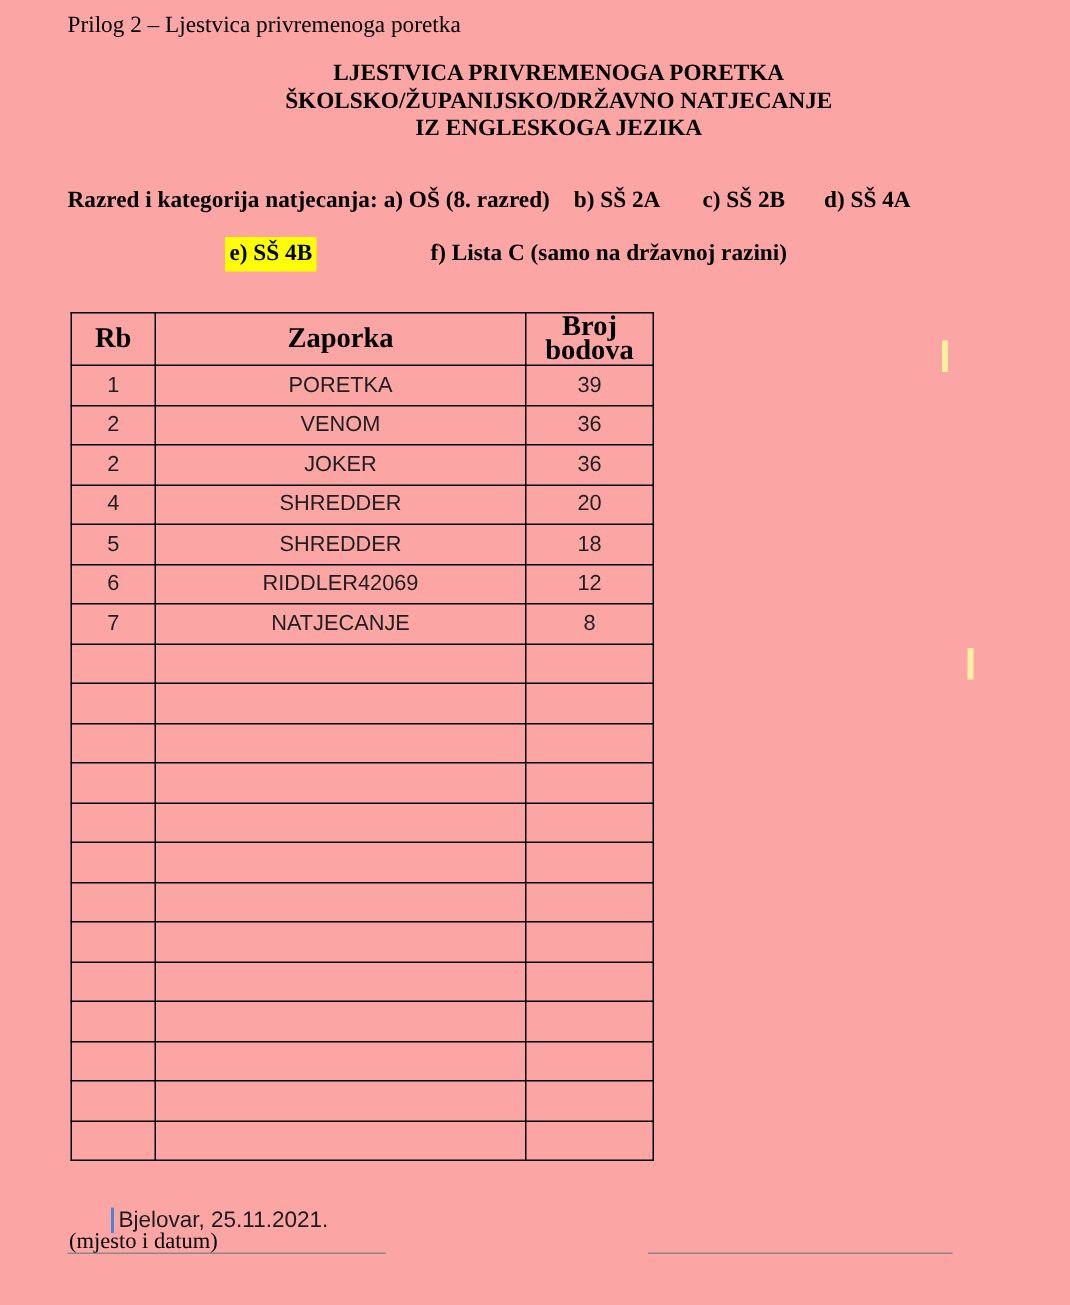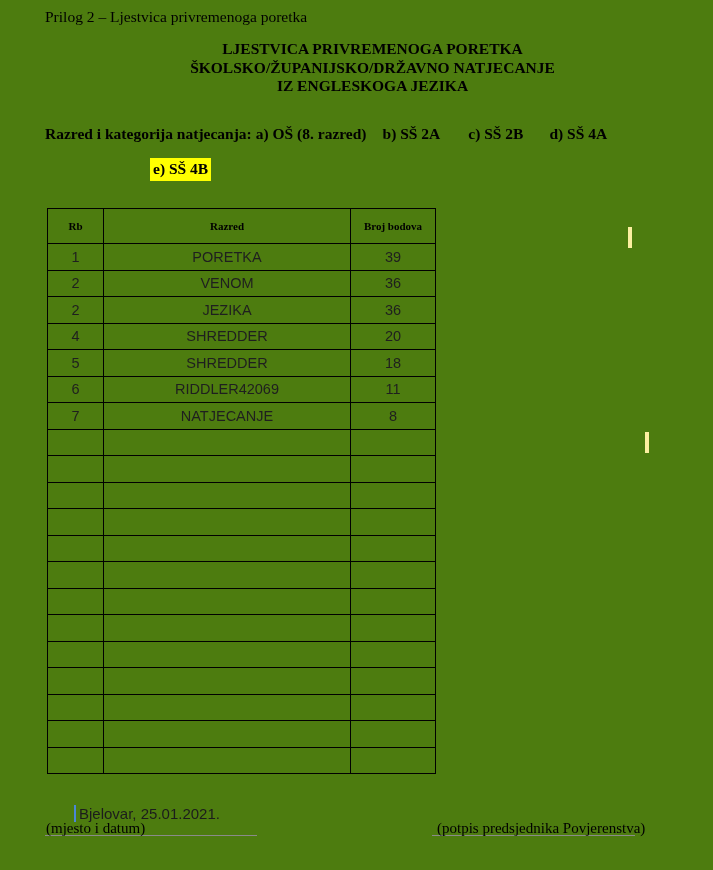--- a/index.html
+++ b/index.html
@@ -1,17 +1,17 @@
 <!DOCTYPE html>
 <html><head>
 <meta charset="utf-8">
 <style>
   html,body { margin:0; padding:0; background:#fff; }
   .page {
-    position:relative; width:713px; height:870px; background:#4d7c0f;
+    position:relative; width:713px; height:870px; background:#fca5a5;
     font-family:"Liberation Serif", serif; color:#000; overflow:hidden;
   }
   .doc-label { position:absolute; left:45px; top:8px; font-size:15.5px; }
   .title-block {
     position:absolute; left:30px; top:40px; width:685px; text-align:center;
     font-weight:bold; font-size:15.5px; line-height:18.6px;
   }
   .cat-line-1 {
     position:absolute; left:45px; top:125px; font-weight:bold; font-size:15.5px;
     white-space:nowrap;
@@ -28,21 +28,21 @@
 
   .rank-table {
     position:absolute; left:47px; top:208px; border-collapse:collapse;
     table-layout:fixed;
   }
   .col-rb { width:56px; } .col-zaporka { width:247px; } .col-bodovi { width:85px; }
   .rank-table th, .rank-table td {
     border:1.4px solid #000; text-align:center; vertical-align:middle; padding:0;
   }
   .rank-table thead th {
-    height:34px; font-size:11px; font-weight:bold; line-height:16.5px;
+    height:34px; font-size:19px; font-weight:bold; line-height:16.5px;
   }
   .rank-table tbody td {
     height:25.5px; font-family:"Liberation Sans", sans-serif;
     font-size:14.5px; color:#1f1f1f;
   }
   .mark { position:absolute; width:4px; height:21px; }
   .mark-1 { left:628px; top:227px; }
   .mark-2 { left:645px; top:432px; }
   .caret { position:absolute; left:74px; top:805px; width:2px; height:17px; }
   .place-date {
@@ -68,65 +68,66 @@
     <div class="title-line">ŠKOLSKO/ŽUPANIJSKO/DRŽAVNO NATJECANJE</div>
     <div class="title-line">IZ ENGLESKOGA JEZIKA</div>
   </div>
 
   <div class="cat-line-1">
     <span>Razred i kategorija natjecanja:</span><span class="opt-a">a) OŠ (8. razred)</span><span class="opt-b">b) SŠ 2A</span><span class="opt-c">c) SŠ 2B</span><span class="opt-d">d) SŠ 4A</span>
   </div>
 
   <div class="cat-line-2">
     <span class="opt-e" style="background: rgb(255, 255, 0);">e) SŠ 4B</span>
+    <span class="opt-f">f) Lista C (samo na državnoj razini)</span>
   </div>
 
   <table class="rank-table">
     <colgroup>
         <col class="col-rb">
         <col class="col-zaporka">
         <col class="col-bodovi">
       </colgroup>
     <thead>
       <tr>
         <th>Rb</th>
-        <th>Razred</th>
+        <th>Zaporka</th>
         <th>Broj bodova</th>
       </tr>
     </thead>
     <tbody>
         <tr>
           <td>1</td>
           <td>PORETKA</td>
           <td>39</td>
         </tr>
         <tr>
           <td>2</td>
           <td>VENOM</td>
           <td>36</td>
         </tr>
         <tr>
           <td>2</td>
-          <td>JEZIKA</td>
+          <td>JOKER</td>
           <td>36</td>
         </tr>
         <tr>
           <td>4</td>
           <td>SHREDDER</td>
           <td>20</td>
         </tr>
         <tr>
           <td>5</td>
           <td>SHREDDER</td>
           <td>18</td>
         </tr>
         <tr>
           <td>6</td>
           <td>RIDDLER42069</td>
-          <td>11</td>
+          <td>12</td>
         </tr>
         <tr>
           <td>7</td>
           <td>NATJECANJE</td>
           <td>8</td>
         </tr>
         <tr>
           <td></td>
           <td></td>
           <td></td>
@@ -191,21 +192,20 @@
           <td></td>
           <td></td>
         </tr>
       </tbody>
   </table>
 
   <div class="mark mark-1" style="background: rgb(252, 239, 161);"></div>
   <div class="mark mark-2" style="background: rgb(252, 239, 161);"></div>
 
   <div class="caret" style="background: rgb(74, 134, 216);"></div>
-  <div class="place-date">Bjelovar, 25.01.2021.</div>
+  <div class="place-date">Bjelovar, 25.11.2021.</div>
 
   <div class="sig-line sig-line-left"></div>
   <div class="caption caption-left">(mjesto i datum)</div>
 
   <div class="sig-line sig-line-right"></div>
-  <div class="caption caption-right">(potpis predsjednika Povjerenstva)</div>
 
 </div>
 
 </body></html>

